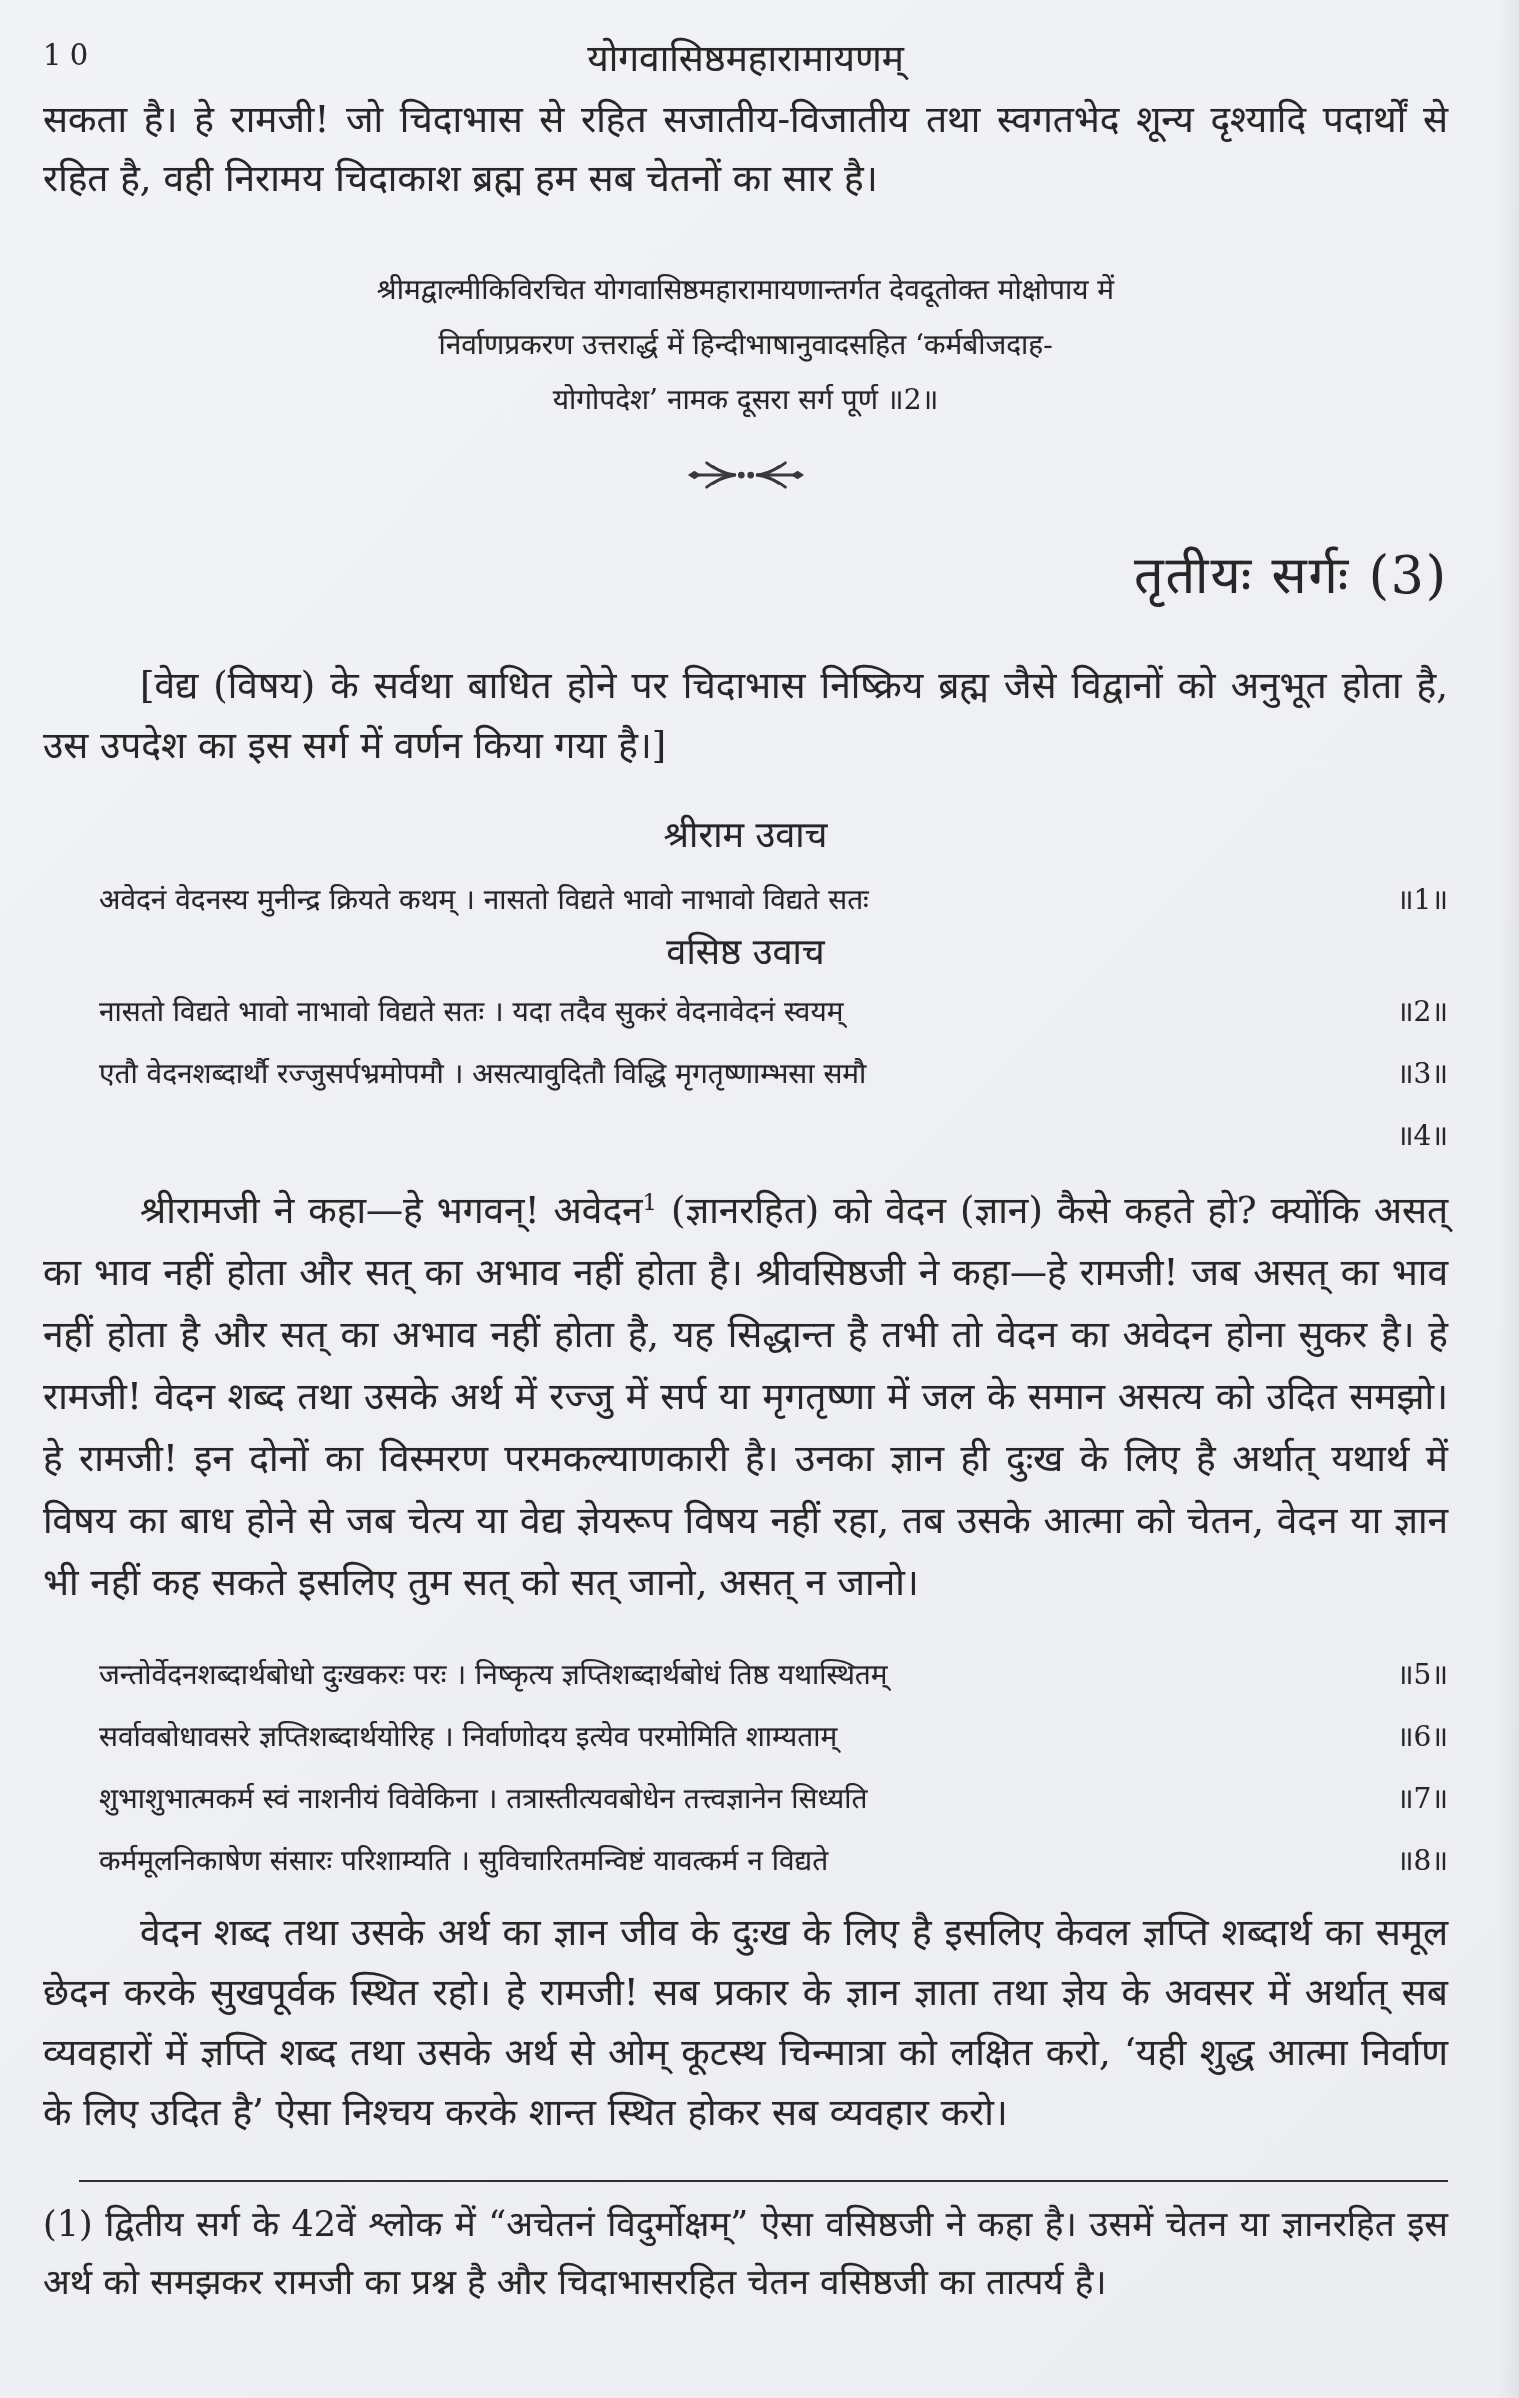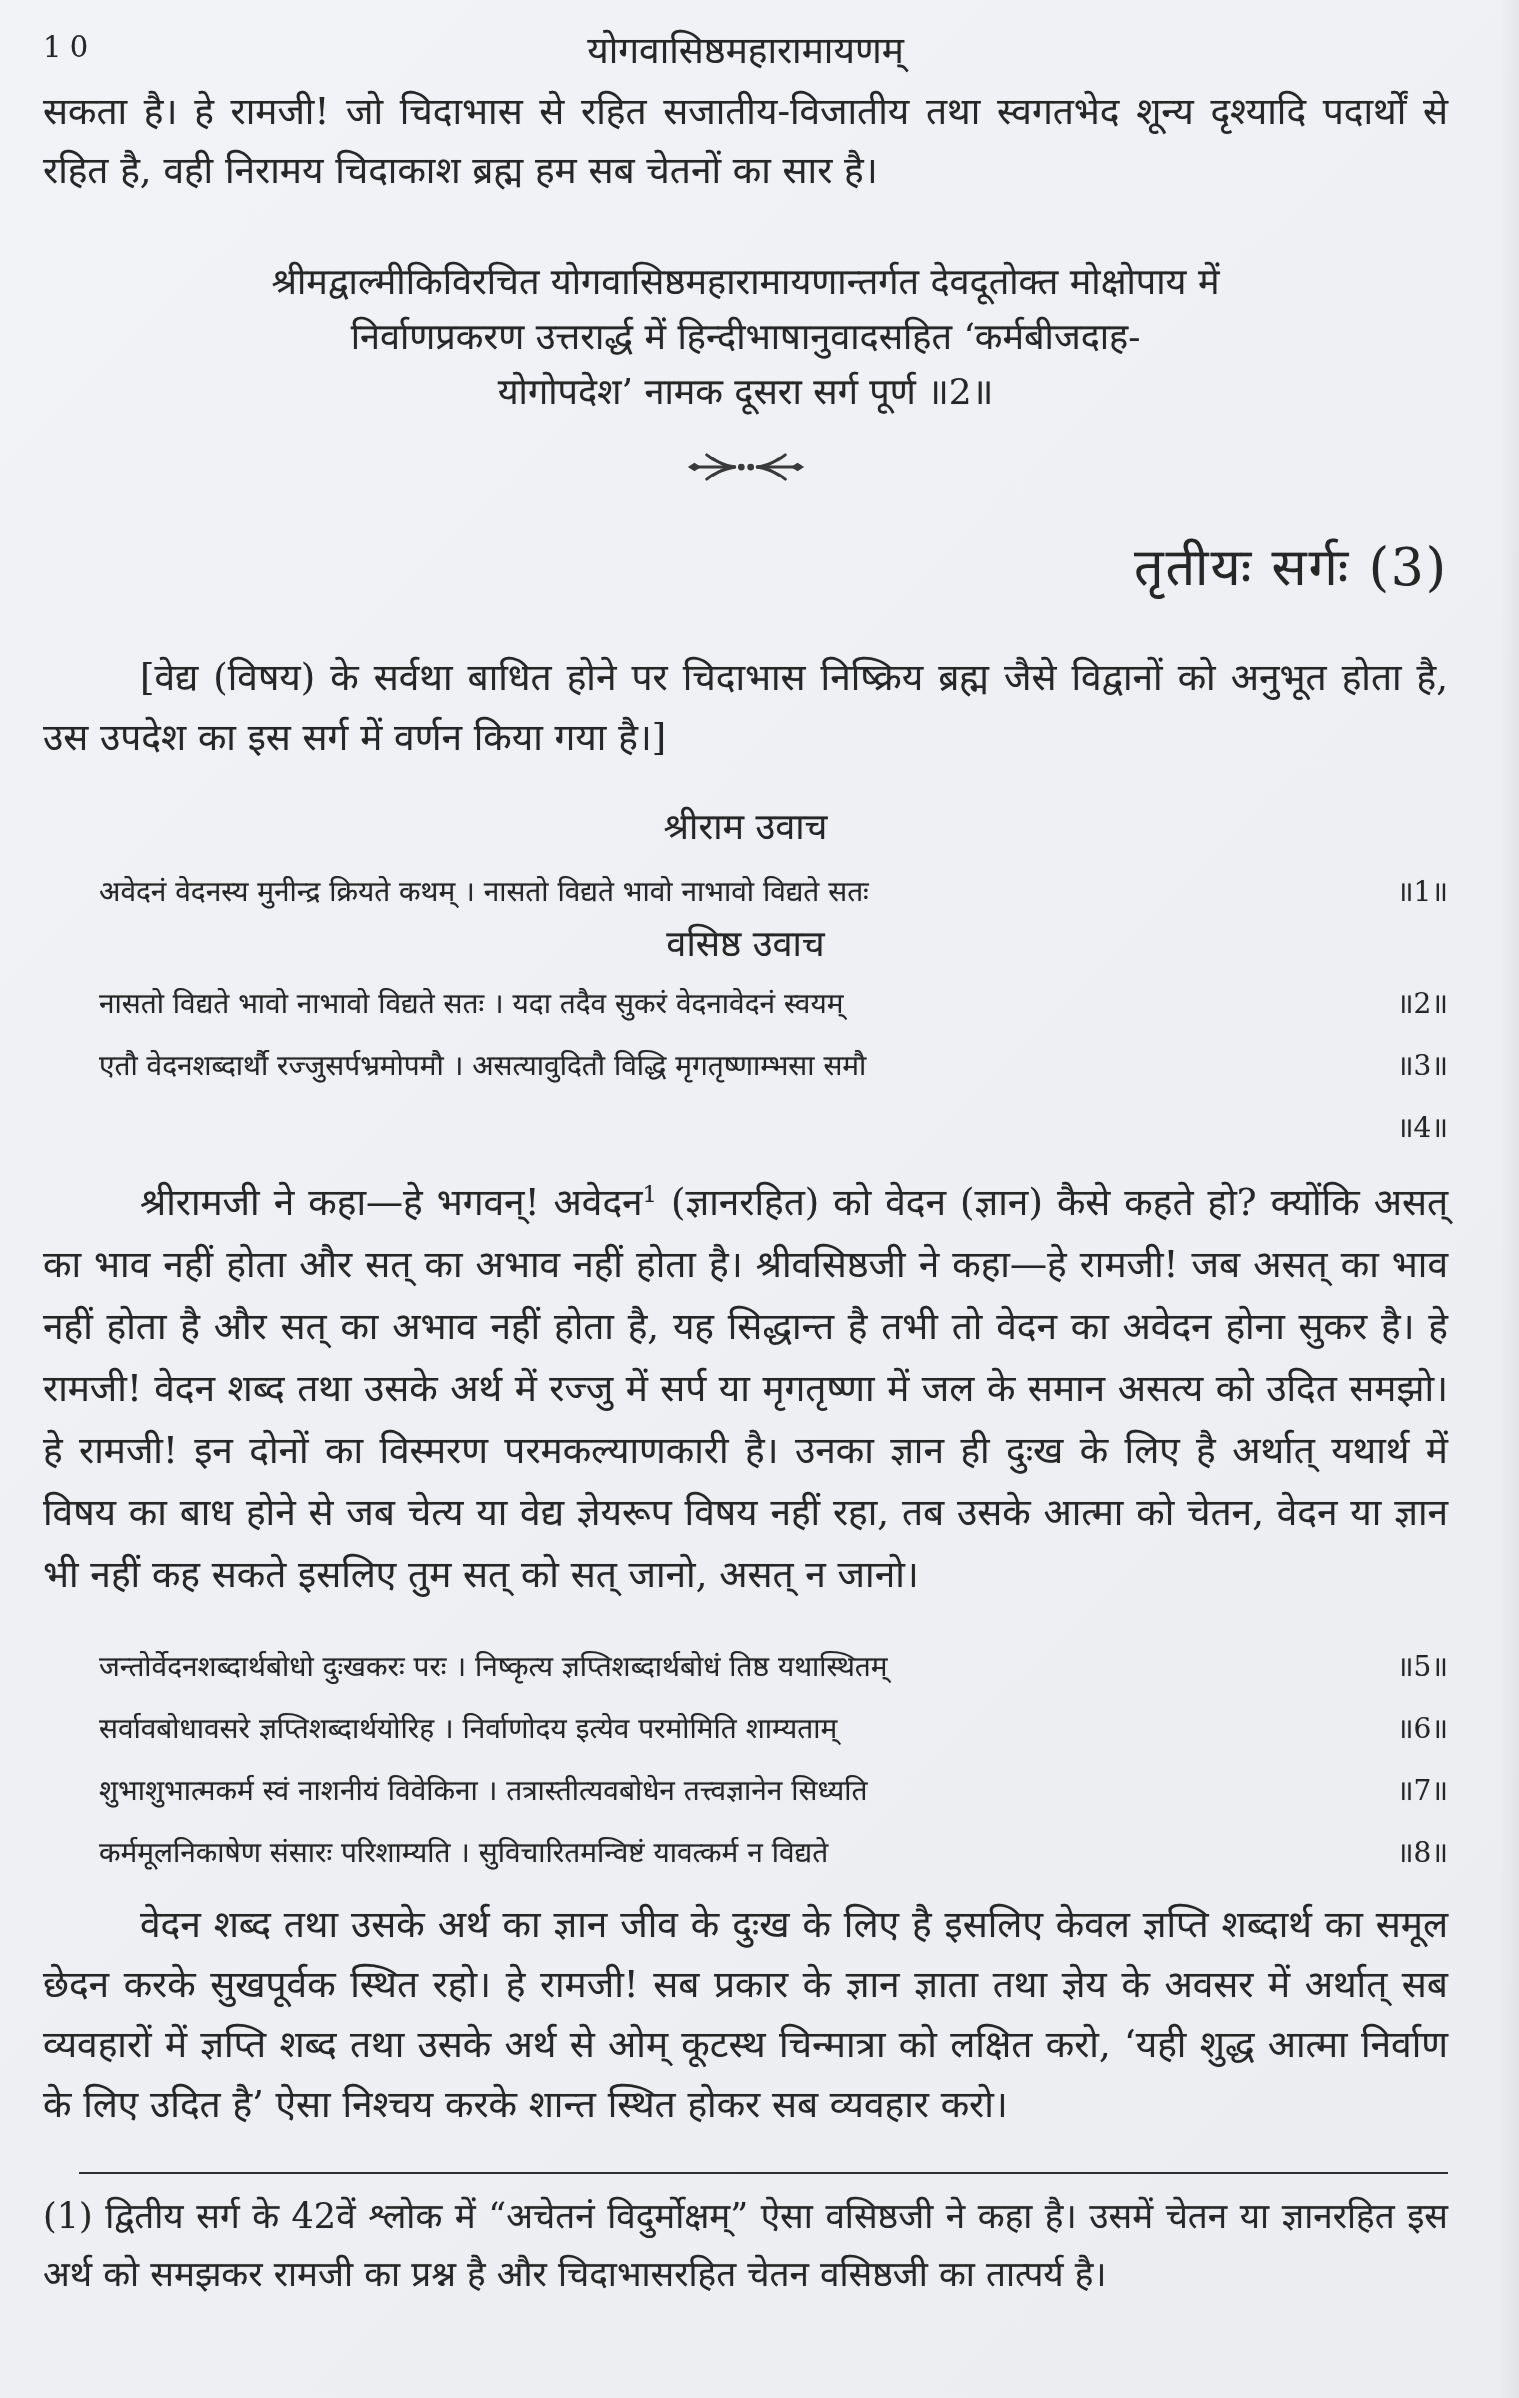--- a/index.html
+++ b/index.html
@@ -16,41 +16,41 @@
     color: #262626;
     text-shadow: 0 0 0.9px rgba(40,40,40,0.30);
   }
   .page::after {
     content: "";
     position: absolute; top: 0; right: 0; width: 20.6px; height: 100%;
     background: linear-gradient(90deg, rgba(0,0,0,0) 0%, rgba(0,0,0,0.05) 100%);
     pointer-events: none;
   }
   .content {
-    position: absolute; top: 4px; left: 0; right: 0;
+    position: absolute; top: 12px; left: 0; right: 0;
     padding: 22.5px 72px 0 43px;
   }
   .header-row { position: relative; height: 47px; }
   .page-number {
     position: absolute; left: 0; top: 3.7px;
     font-size: 29px; letter-spacing: 8.4px;
   }
   .running-title {
     text-align: center;
     font-size: 37px; line-height: 47px;
   }
   .para {
     font-size: 37px; line-height: 62px;
     text-align: justify;
   }
   .p-continuation { margin-top: 8px; line-height: 59px; }
   .colophon {
     margin-top: 54px;
     text-align: center;
-    font-size: 36px; line-height: 55px;
+    font-size: 28px; line-height: 55px;
   }
   .ornament-wrap { margin-top: 32px; text-align: center; height: 34px; }
   .section-heading {
     margin-top: 49px;
     text-align: right;
     font-size: 52px; line-height: 67px;
     letter-spacing: 1.9px;
   }
   .section-summary {
     margin-top: 47px;

